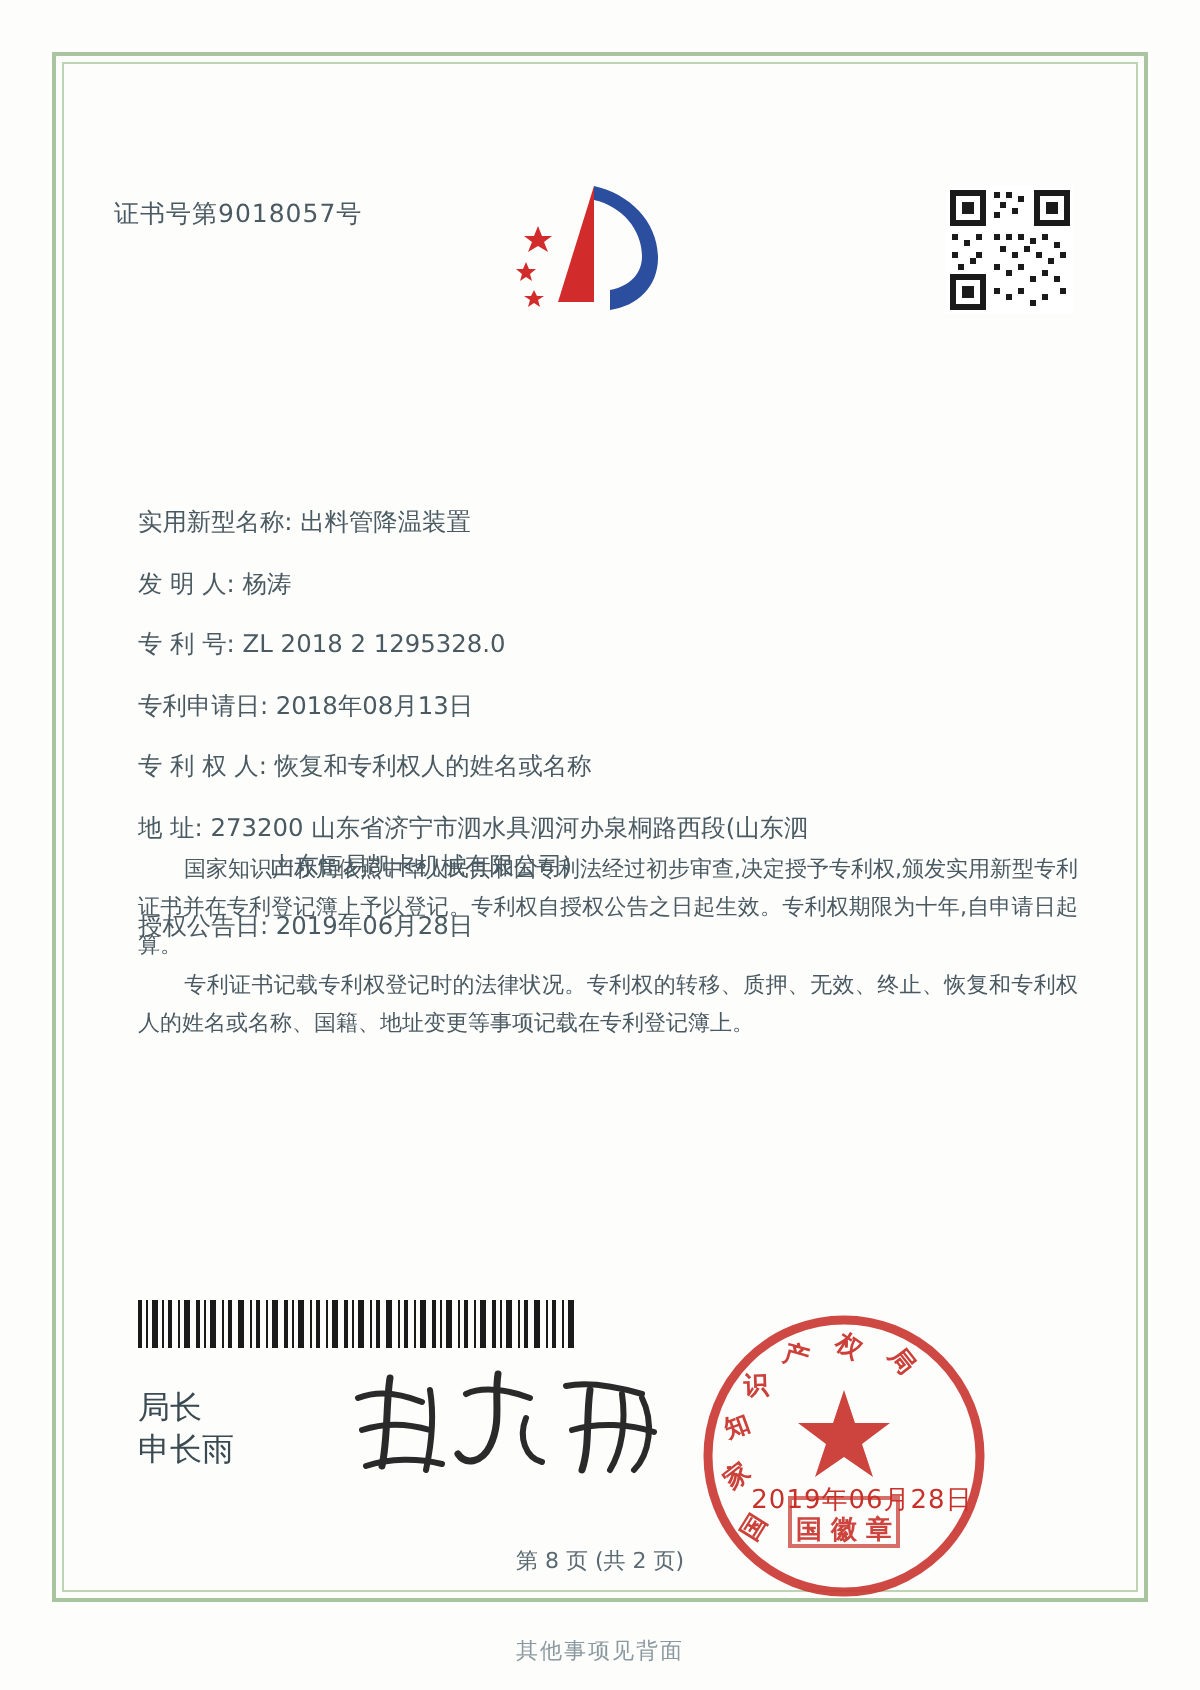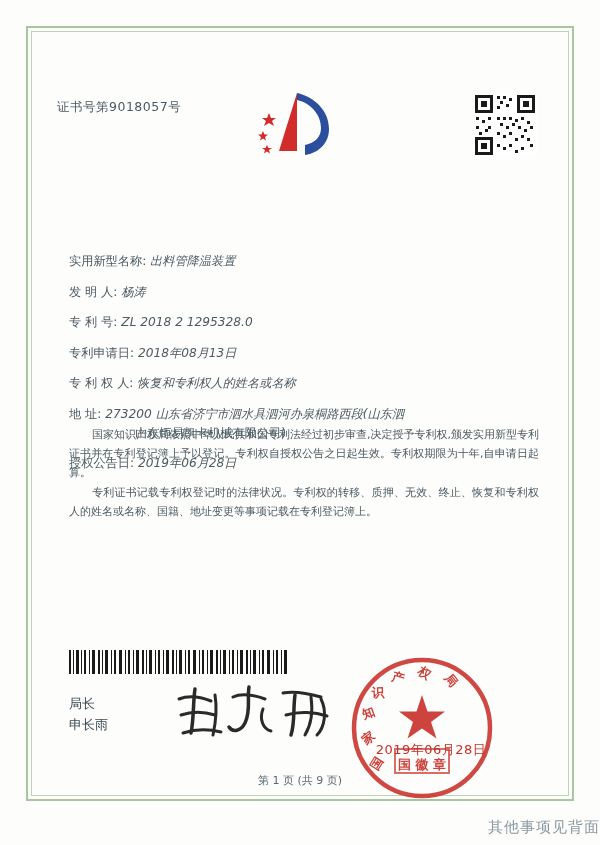--- a/index.html
+++ b/index.html
@@ -118,21 +118,20 @@
     color: #4a5a62;
     font-family: "DejaVu Sans", sans-serif;
     line-height: 17px;
   }
   .field-label {
     display: inline-block;
     white-space: pre;
   }
   .field-value {
     display: inline;
-    font-style: italic;
   }
   .field-cont {
     display: block;
     padding-left: 66px;
     margin-top: 2px;
   }
   .inline-extra {
     position: absolute;
     left: 250px;
     top: 0;
@@ -160,21 +159,21 @@
     top: 619px;
     width: 218px;
     height: 24px;
   }
 
   
   .sig-label {
     position: absolute;
     left: 38px;
     top: 662px;
-    font-size: 13px;
+    font-size: 16px;
     line-height: 21px;
     color: #3a4a52;
     font-family: "DejaVu Sans", sans-serif;
   }
   .sig-hand {
     position: absolute;
     left: 140px;
     top: 650px;
     width: 170px;
     height: 64px;
@@ -209,22 +208,22 @@
     text-align: center;
     font-size: 11px;
     color: #5a6a72;
     font-family: "DejaVu Sans", sans-serif;
   }
   .bottom-note {
     position: absolute;
     left: 0;
     top: 818px;
     width: 600px;
-    text-align: right;
-    font-size: 15px;
+    text-align: center;
+    font-size: 11px;
     color: #8a99a0;
     font-family: Liberation Mono, monospace;
     letter-spacing: 1px;
   }
 </style>
 </head>
 <body>
 
 <div class="page">
 
@@ -452,19 +451,19 @@
           <text transform="translate(44,27) rotate(16)">产</text>
           <text transform="translate(70,20) rotate(34)">权</text>
           <text transform="translate(97,25) rotate(52)">局</text>
         </g>
         <rect x="48" y="96" width="54" height="24" fill="none" stroke="#c8302a" stroke-width="2" opacity="0.7"></rect>
       </svg>
     </div>
 
     <div class="seal-date">2019年06月28日</div>
 
-    <div class="page-count">第 1 页 (共 9 页)</div>
+    <div class="page-count">第 8 页 (共 2 页)</div>
 
   </div>
 
   <div class="bottom-note">其他事项见背面</div>
 
 </div>
 
 </body></html>

